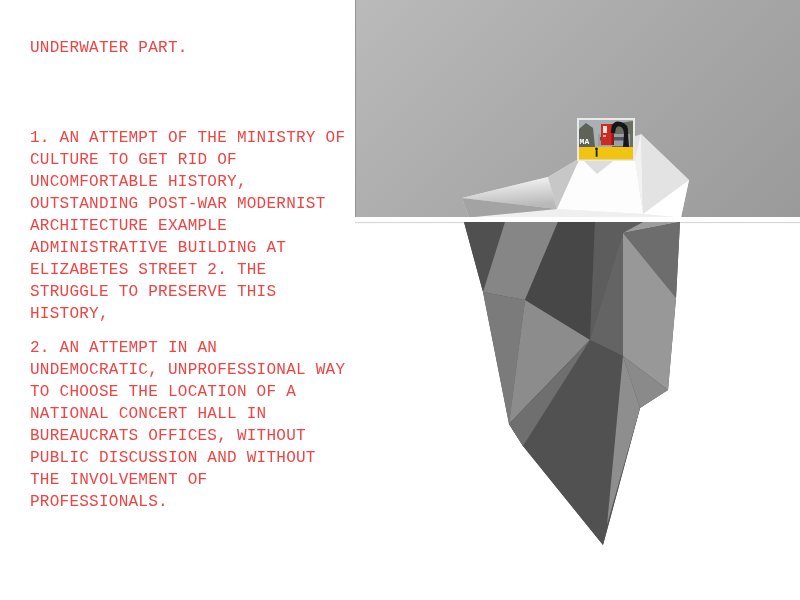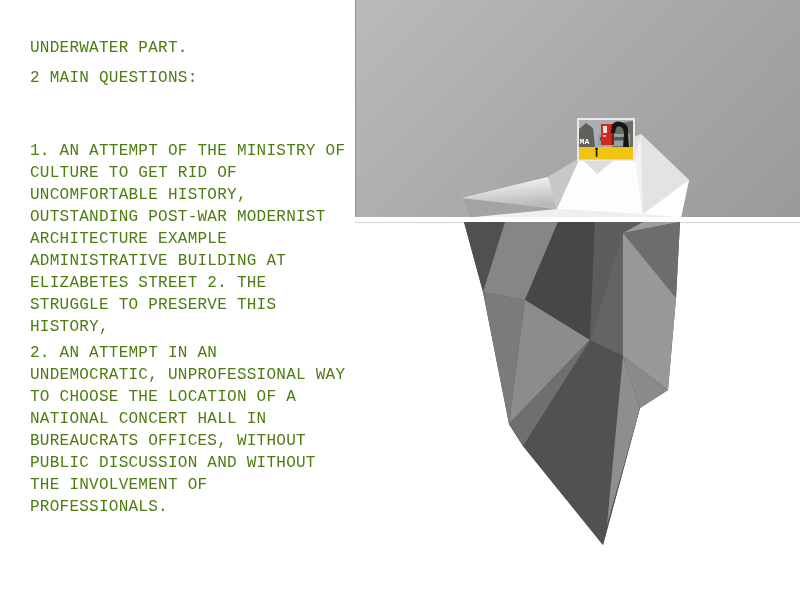--- a/index.html
+++ b/index.html
@@ -1,38 +1,37 @@
 <!DOCTYPE html>
 <html><head>
 <meta charset="utf-8">
 <style>
   html,body{margin:0;padding:0;background:#ffffff;}
   .slide{position:relative;width:800px;height:600px;background:#ffffff;overflow:hidden;
          font-family:"Liberation Mono","DejaVu Sans Mono",monospace;}
   .text-panel{position:absolute;left:0;top:0;width:355px;height:600px;
               padding:33px 6px 0 30px;box-sizing:border-box;
-              color:#4d7c0f;font-size:16px;line-height:22px;letter-spacing:0.25px;}
+              color:#ef4444;font-size:16px;line-height:22px;letter-spacing:0.25px;}
   .heading{line-height:30px;white-space:pre;}
   .para{white-space:pre-line;}
-  .para-1{margin-top:47px;}
-  .para-2{margin-top:4px;}
+  .para-1{margin-top:64px;}
+  .para-2{margin-top:12px;}
   .visual-panel{position:absolute;left:355px;top:0;width:445px;height:456px;}
   .sky{position:absolute;left:0;top:0;width:445px;height:217px;
        background:linear-gradient(135deg,#bababa 0%,#a9a9a9 50%,#9a9a9a 100%);
        border-left:1px solid #949494;box-sizing:border-box;}
   .iceberg-svg{position:absolute;left:0;top:0;width:445px;height:600px;display:block;}
 </style>
 </head>
 <body>
 
 <div class="slide">
 
   <div class="text-panel">
     <div class="heading">UNDERWATER PART.</div>
-    <div class="heading">2 MAIN QUESTIONS:</div>
     <div class="para para-1">1. AN ATTEMPT OF THE MINISTRY OF
 CULTURE TO GET RID OF
 UNCOMFORTABLE HISTORY,
 OUTSTANDING POST-WAR MODERNIST
 ARCHITECTURE EXAMPLE
 ADMINISTRATIVE BUILDING AT
 ELIZABETES STREET 2. THE
 STRUGGLE TO PRESERVE THIS
 HISTORY,</div>
     <div class="para para-2">2. AN ATTEMPT IN AN

